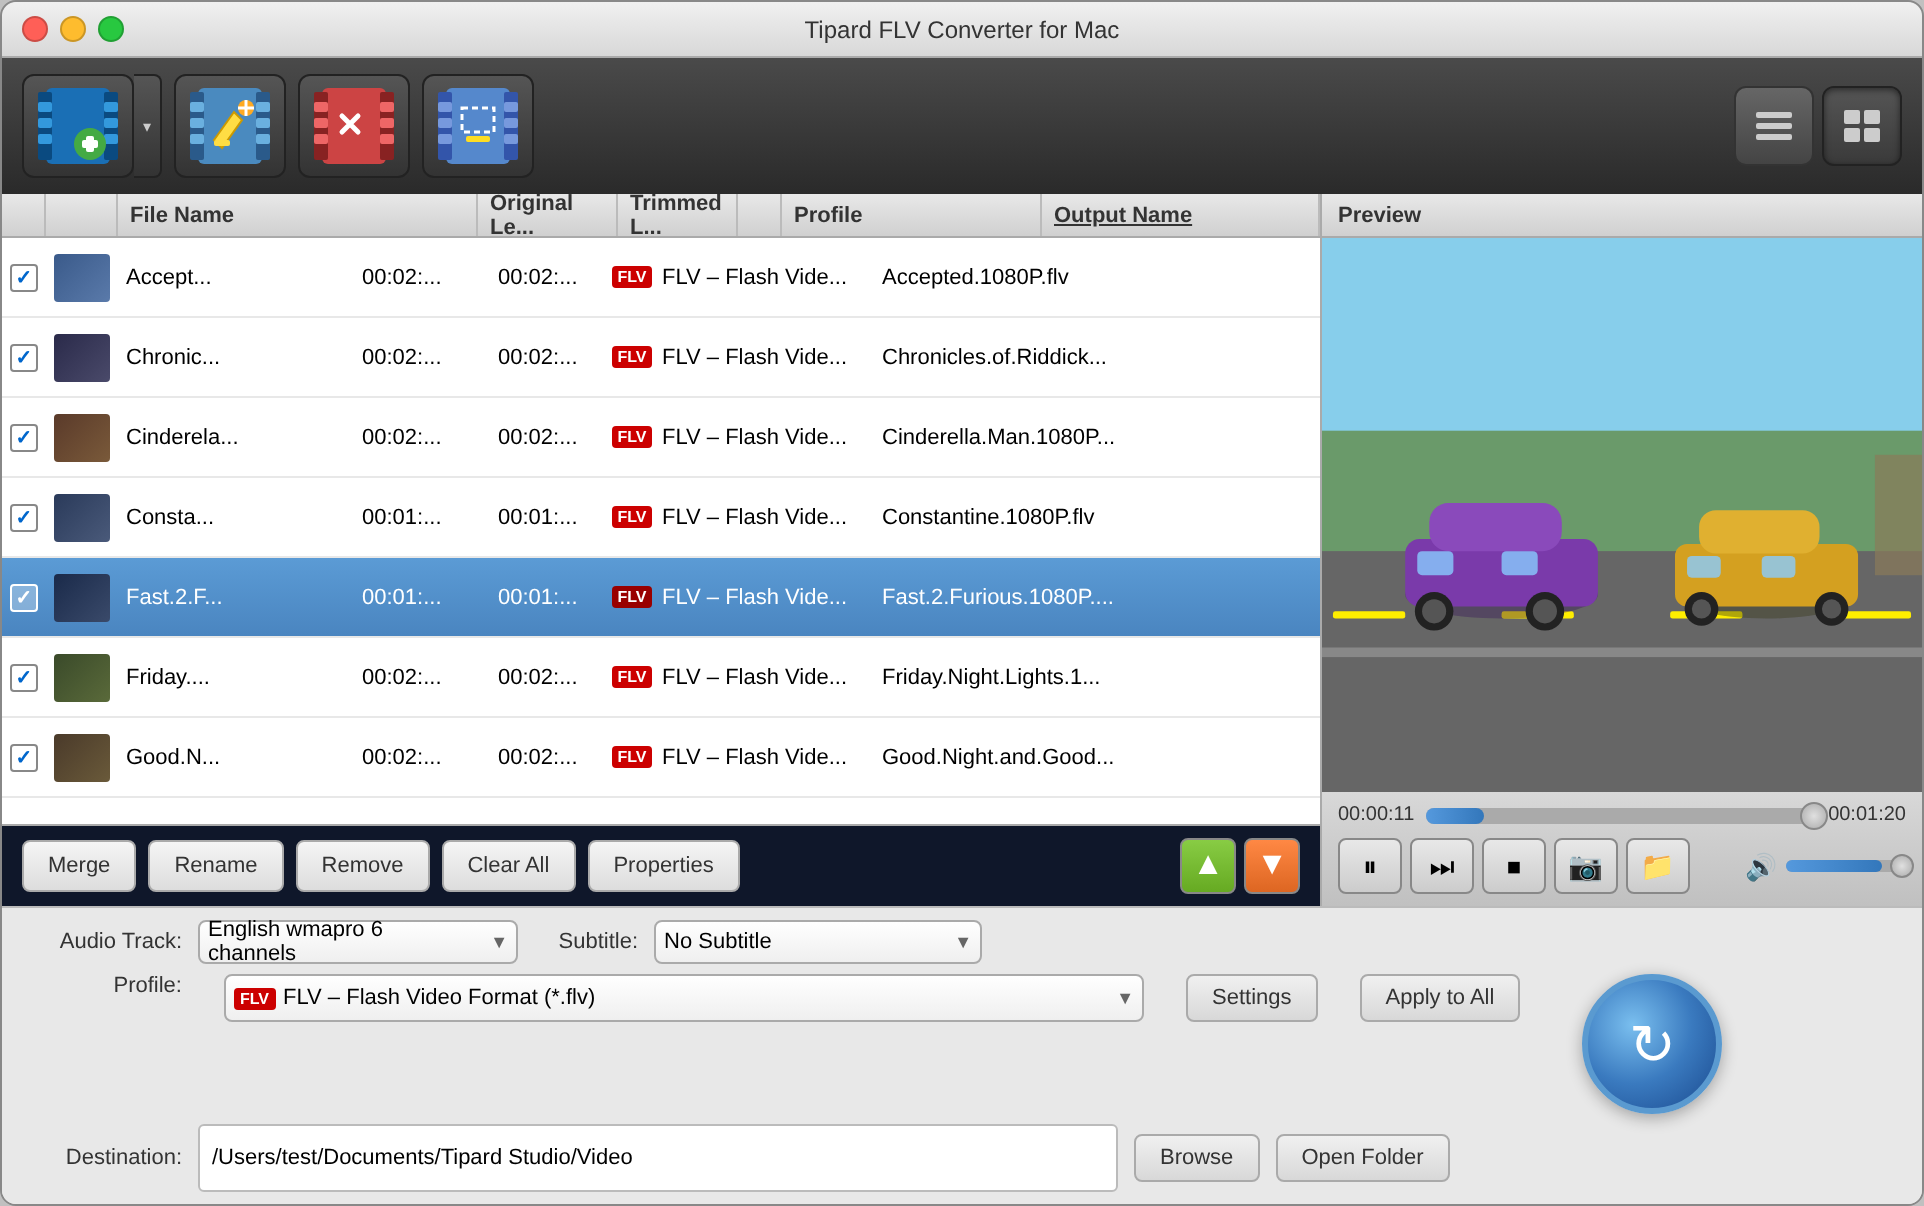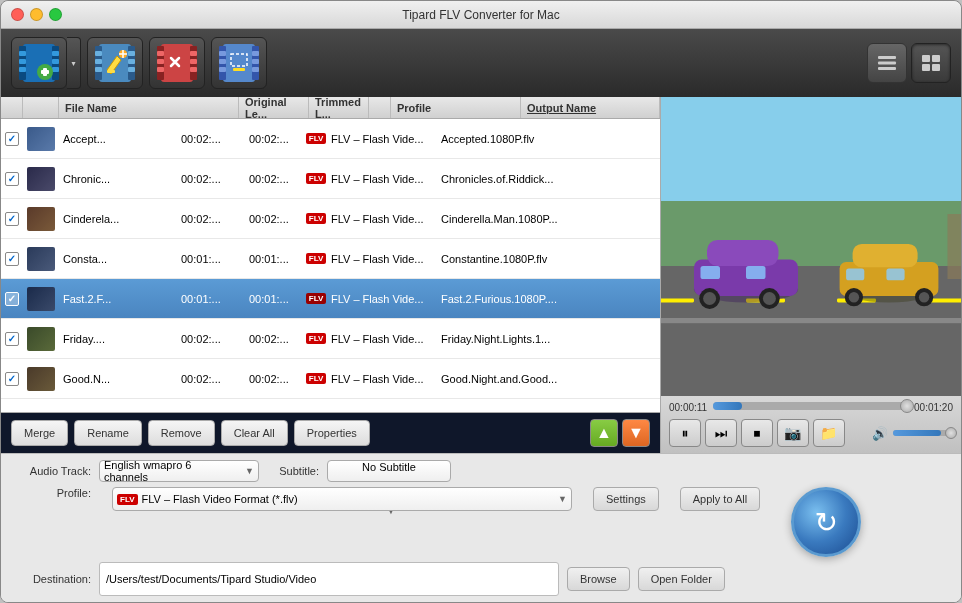--- a/index.html
+++ b/index.html
@@ -307,21 +307,21 @@
       background: linear-gradient(135deg, #1a3a5a 0%, #2a4a6a 30%, #3a5a4a 60%, #2a3a2a 100%);
       position: relative;
       overflow: hidden;
     }
     .preview-controls {
       background: linear-gradient(to bottom, #d8d8d8, #c0c0c0);
       padding: 6px 8px;
     }
     .progress-bar-container {
       display: flex;
-      align-items: flex-start;
+      align-items: center;
       gap: 6px;
       margin-bottom: 6px;
     }
     .time-label {
       font-size: 10px;
       color: #333;
       white-space: nowrap;
     }
     .progress-track {
       flex: 1;
@@ -415,21 +415,21 @@
       font-size: 11px;
       padding: 0 4px;
       cursor: pointer;
       display: flex;
       align-items: center;
       justify-content: space-between;
       gap: 33px;
     }
     .select-arrow { color: #666; font-size: 9px; margin-left: 4px; }
     .audio-select { width: 160px; }
-    .subtitle-select { width: 124px; flex-direction: column; }
+    .subtitle-select { width: 164px; }
     .action-btn {
       height: 24px;
       padding: 0 12px;
       border-radius: 4px;
       border: 1px solid #aaa;
       background: linear-gradient(to bottom, #f0f0f0, #d8d8d8);
       cursor: pointer;
       font-size: 11px;
       color: #333;
       display: flex;
@@ -761,20 +761,21 @@
         <button class="bar-btn">Properties</button>
         <div class="bottom-spacer"></div>
         <div class="move-btns">
           <div class="move-btn move-up">▲</div>
           <div class="move-btn move-down">▼</div>
         </div>
       </div>
     </div>
 
     <div class="preview-panel">
+      <div class="preview-header">Preview</div>
       <div class="preview-video">
         <div class="video-placeholder">
           
           <svg width="100%" height="100%" viewBox="0 0 300 230" preserveAspectRatio="xMidYMid slice">
 
             <rect x="0" y="0" width="300" height="140" fill="#87CEEB"></rect>
             <rect x="0" y="100" width="300" height="40" fill="#a0d8f0"></rect>
 
             <rect x="0" y="80" width="300" height="60" fill="#6a9a6a"></rect>
 

